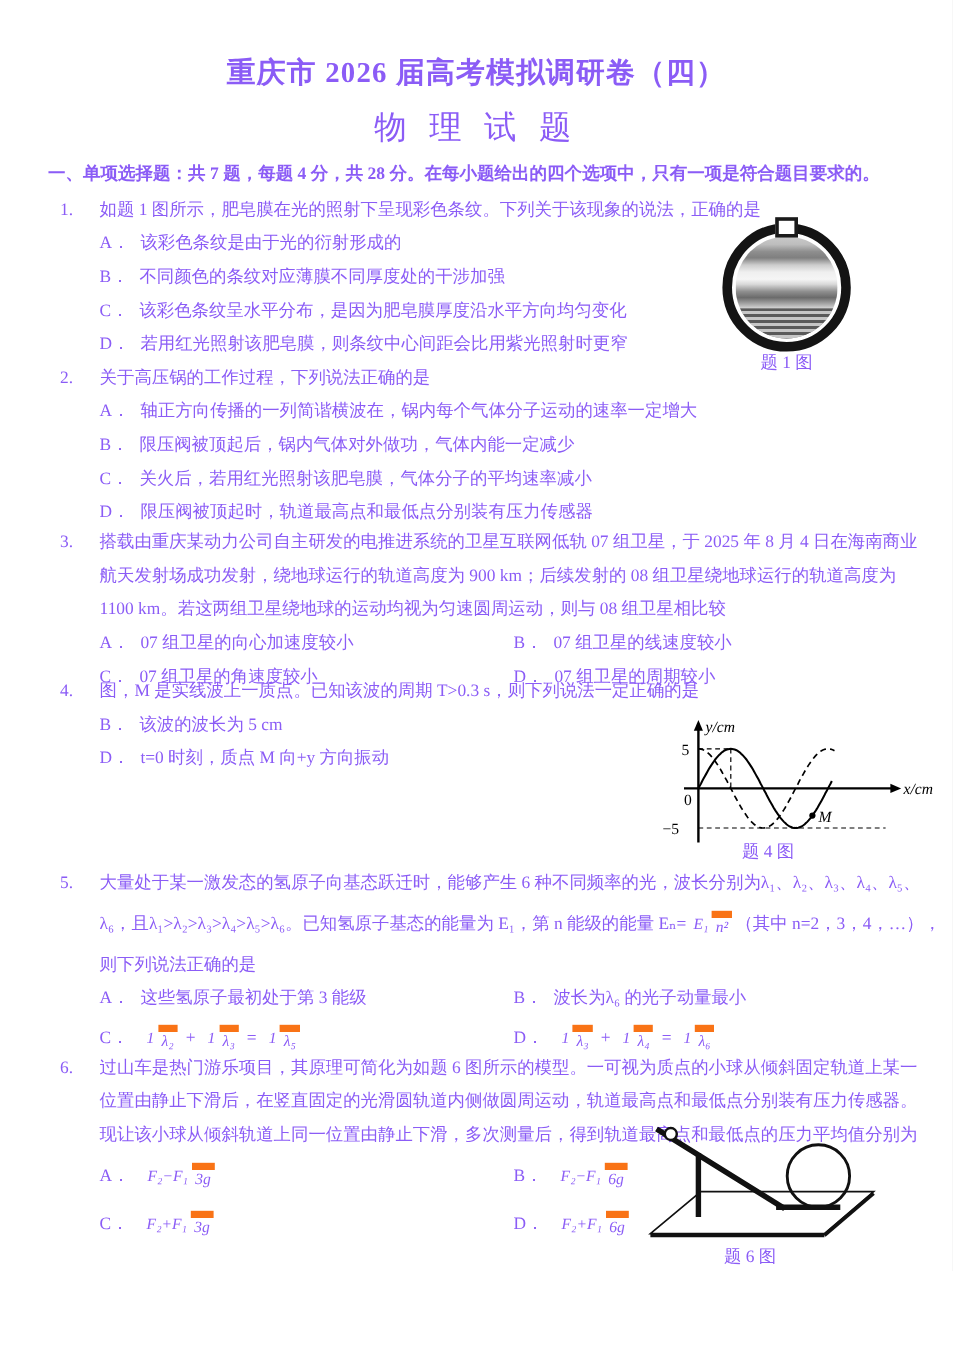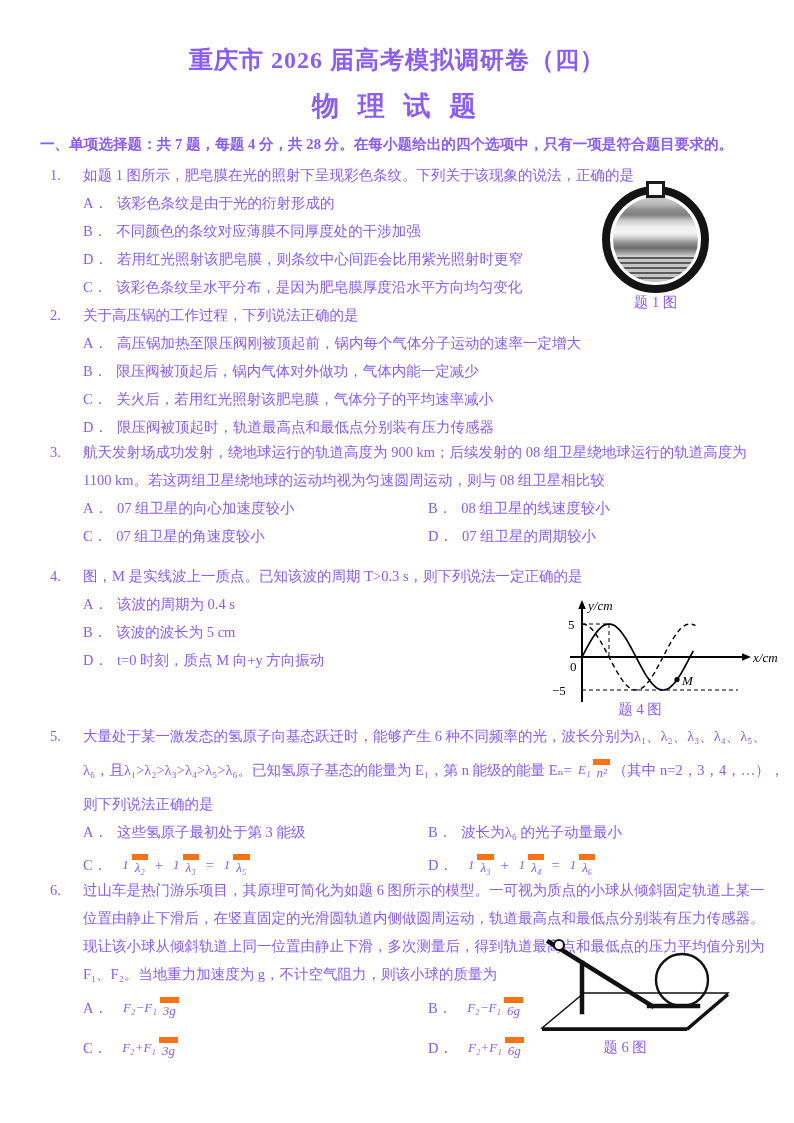--- a/index.html
+++ b/index.html
@@ -1,20 +1,20 @@
 <!DOCTYPE html>
 <html><head>
 <meta charset="utf-8">
 <style>
   html,body{margin:0;padding:0;background:#e8e8e8;}
   .page{position:relative;width:794px;height:1123px;margin:0 auto;background:#ffffff;
         font-family:"Liberation Serif","DejaVu Serif",serif;color:#8b5cf6;overflow:hidden;}
   .abs{position:absolute;}
   #title{top:44px;left:0;width:100%;text-align:center;font-size:24px;font-weight:700;letter-spacing:1px;}
-  #subtitle{top:88px;left:0;width:100%;text-align:center;font-size:27px;font-weight:700;letter-spacing:6px;}
+  #subtitle{top:88px;left:0;width:100%;text-align:center;font-size:27px;font-weight:400;letter-spacing:6px;}
   #section-header{top:135px;left:40px;width:720px;font-size:14.6px;font-weight:700;white-space:nowrap;}
   .q{position:absolute;left:47px;width:712px;font-size:14.5px;}
   .qnum{position:absolute;left:3px;top:0;line-height:28px;}
   .qbody{padding-left:36px;}
   .qline{line-height:28px;white-space:nowrap;}
   .olabel{margin-right:9px;}
   .optrow{display:flex;}
   .col-l{width:345px;}
   .fracline{display:flex;align-items:center;height:40px;white-space:nowrap;line-height:1;}
   .fracline.tall{height:38px;}
@@ -60,57 +60,57 @@
   <div class="abs" id="title">重庆市 2026 届高考模拟调研卷（四）</div>
   <div class="abs" id="subtitle">物 理 试 题</div>
   <div class="abs" id="section-header">一、单项选择题：共 7 题，每题 4 分，共 28 分。在每小题给出的四个选项中，只有一项是符合题目要求的。</div>
 
   <div class="q" style="top:161px;">
     <span class="qnum">1.</span>
     <div class="qbody">
       <div class="qline">如题 1 图所示，肥皂膜在光的照射下呈现彩色条纹。下列关于该现象的说法，正确的是</div>
       <div class="qline"><span class="olabel">A．</span><span>该彩色条纹是由于光的衍射形成的</span></div>
       <div class="qline"><span class="olabel">B．</span><span>不同颜色的条纹对应薄膜不同厚度处的干涉加强</span></div>
+      <div class="qline"><span class="olabel">C．</span><span>该彩色条纹呈水平分布，是因为肥皂膜厚度沿水平方向均匀变化</span></div>
       <div class="qline"><span class="olabel">D．</span><span>若用红光照射该肥皂膜，则条纹中心间距会比用紫光照射时更窄</span></div>
-      <div class="qline"><span class="olabel">C．</span><span>该彩色条纹呈水平分布，是因为肥皂膜厚度沿水平方向均匀变化</span></div>
     </div>
   </div>
 
   <div class="q" style="top:301px;">
     <span class="qnum">2.</span>
     <div class="qbody">
       <div class="qline">关于高压锅的工作过程，下列说法正确的是</div>
-      <div class="qline"><span class="olabel">A．</span><span>高压锅加热至限压阀刚被顶起前，锅内每个气体分子运动的速率一定增大</span></div>
+      <div class="qline"><span class="olabel">A．</span><span>轴正方向传播的一列简谐横波在，锅内每个气体分子运动的速率一定增大</span></div>
       <div class="qline"><span class="olabel">B．</span><span>限压阀被顶起后，锅内气体对外做功，气体内能一定减少</span></div>
       <div class="qline"><span class="olabel">C．</span><span>关火后，若用红光照射该肥皂膜，气体分子的平均速率减小</span></div>
       <div class="qline"><span class="olabel">D．</span><span>限压阀被顶起时，轨道最高点和最低点分别装有压力传感器</span></div>
     </div>
   </div>
 
   <div class="q" style="top:438px;">
     <span class="qnum">3.</span>
     <div class="qbody">
+      <div class="qline">搭载由重庆某动力公司自主研发的电推进系统的卫星互联网低轨 07 组卫星，于 2025 年 8 月 4 日在海南商业</div>
       <div class="qline">航天发射场成功发射，绕地球运行的轨道高度为 900 km；后续发射的 08 组卫星绕地球运行的轨道高度为</div>
       <div class="qline">1100 km。若这两组卫星绕地球的运动均视为匀速圆周运动，则与 08 组卫星相比较</div>
       <div class="optrow">
         <div class="qline col-l"><span class="olabel">A．</span><span>07 组卫星的向心加速度较小</span></div>
-        <div class="qline"><span class="olabel">B．</span><span>08 组卫星的线速度较小</span></div>
+        <div class="qline"><span class="olabel">B．</span><span>07 组卫星的线速度较小</span></div>
       </div>
       <div class="optrow">
         <div class="qline col-l"><span class="olabel">C．</span><span>07 组卫星的角速度较小</span></div>
         <div class="qline"><span class="olabel">D．</span><span>07 组卫星的周期较小</span></div>
       </div>
     </div>
   </div>
 
   <div class="q" style="top:562px;">
     <span class="qnum">4.</span>
     <div class="qbody">
       <div class="qline">图，M 是实线波上一质点。已知该波的周期 T&gt;0.3 s，则下列说法一定正确的是</div>
-      <div class="qline"><span class="olabel">A．</span><span>该波的周期为 0.4 s</span></div>
       <div class="qline"><span class="olabel">B．</span><span>该波的波长为 5 cm</span></div>
       <div class="qline"><span class="olabel">D．</span><span>t=0 时刻，质点 M 向+y 方向振动</span></div>
     </div>
   </div>
 
   <div class="q" style="top:722px;">
     <span class="qnum">5.</span>
     <div class="qbody">
       <div class="qline">大量处于某一激发态的氢原子向基态跃迁时，能够产生 6 种不同频率的光，波长分别为λ₁、λ₂、λ₃、λ₄、λ₅、</div>
       <div class="fracline">
@@ -164,21 +164,20 @@
       </div>
     </div>
   </div>
 
   <div class="q" style="top:876px;">
     <span class="qnum">6.</span>
     <div class="qbody">
       <div class="qline">过山车是热门游乐项目，其原理可简化为如题 6 图所示的模型。一可视为质点的小球从倾斜固定轨道上某一</div>
       <div class="qline">位置由静止下滑后，在竖直固定的光滑圆轨道内侧做圆周运动，轨道最高点和最低点分别装有压力传感器。</div>
       <div class="qline">现让该小球从倾斜轨道上同一位置由静止下滑，多次测量后，得到轨道最高点和最低点的压力平均值分别为</div>
-      <div class="qline">F₁、F₂。当地重力加速度为 g，不计空气阻力，则该小球的质量为</div>
       <div class="fracline">
         <div class="col-l" style="display:flex;align-items:center;">
           <span class="olabel">A．</span>
           <span class="frac">
               <span class="num">F₂−F₁</span>
               <span class="den">3g</span>
             </span>
         </div>
         <div style="display:flex;align-items:center;">
           <span class="olabel">B．</span>

